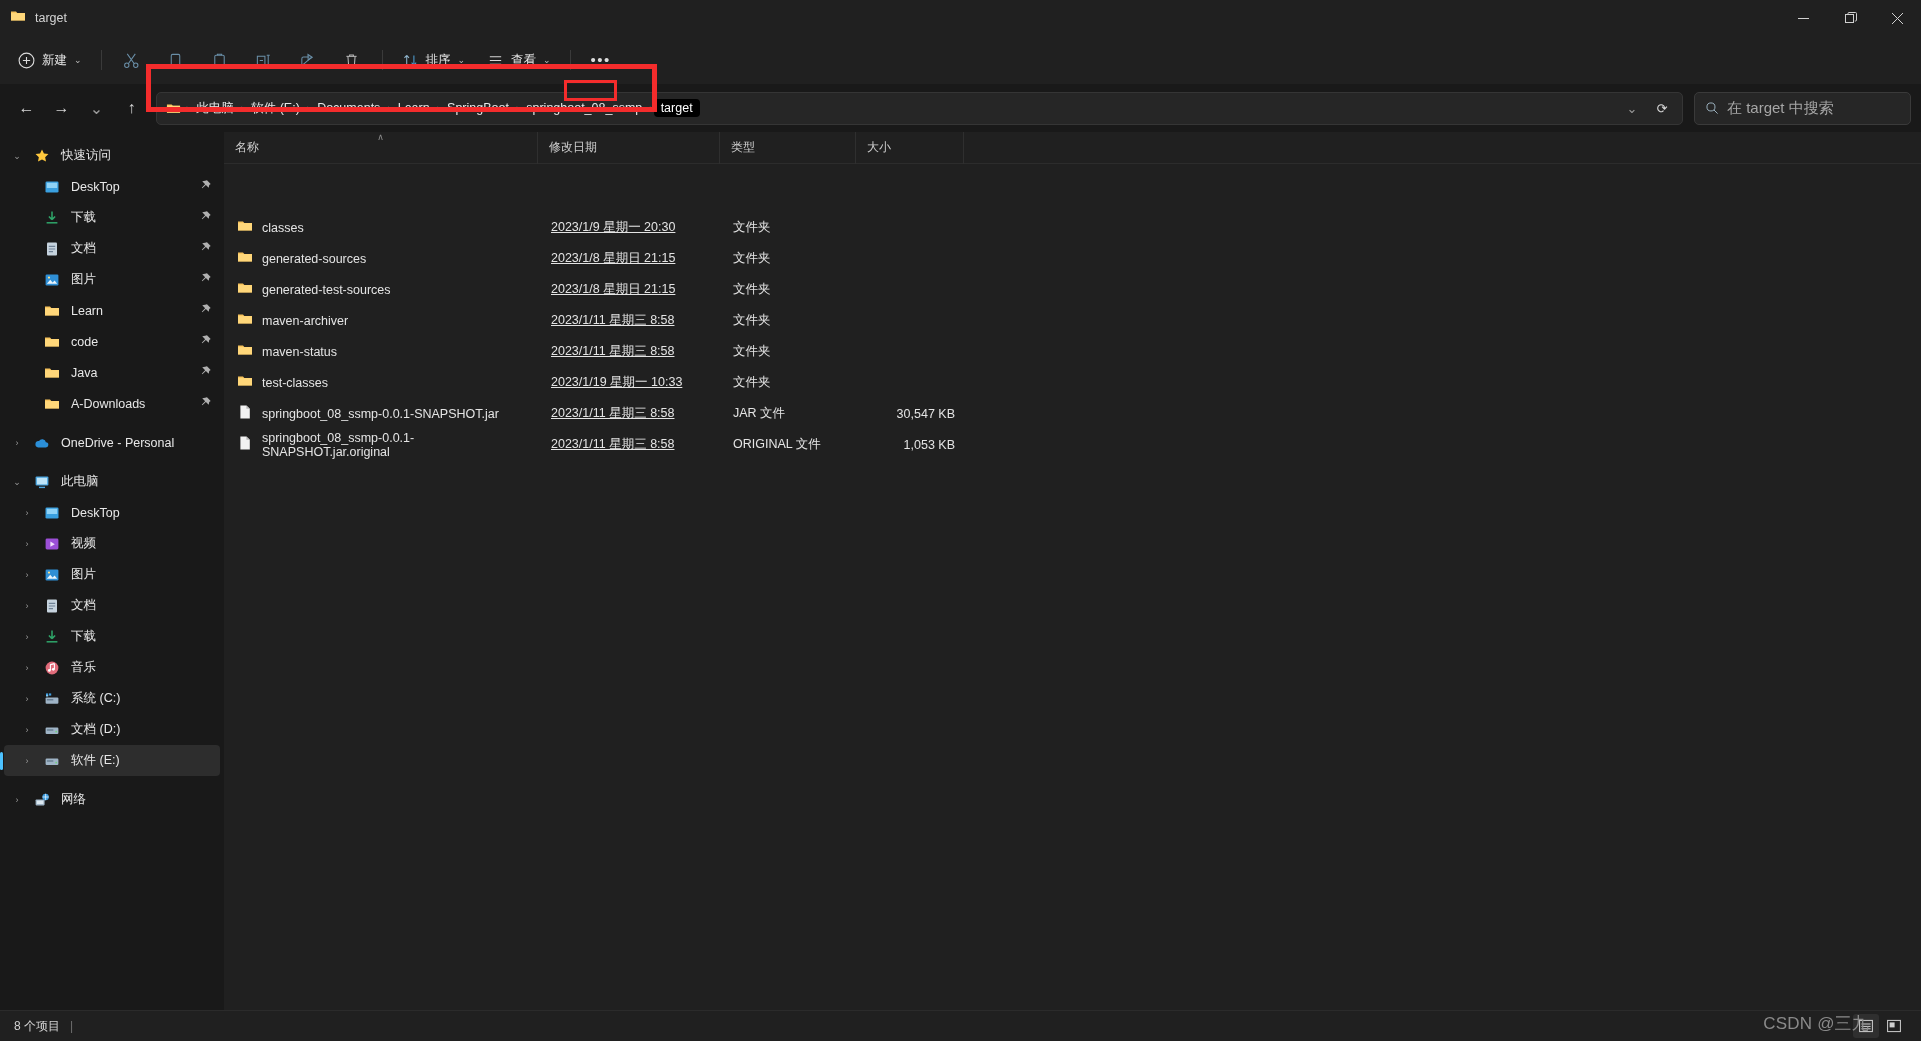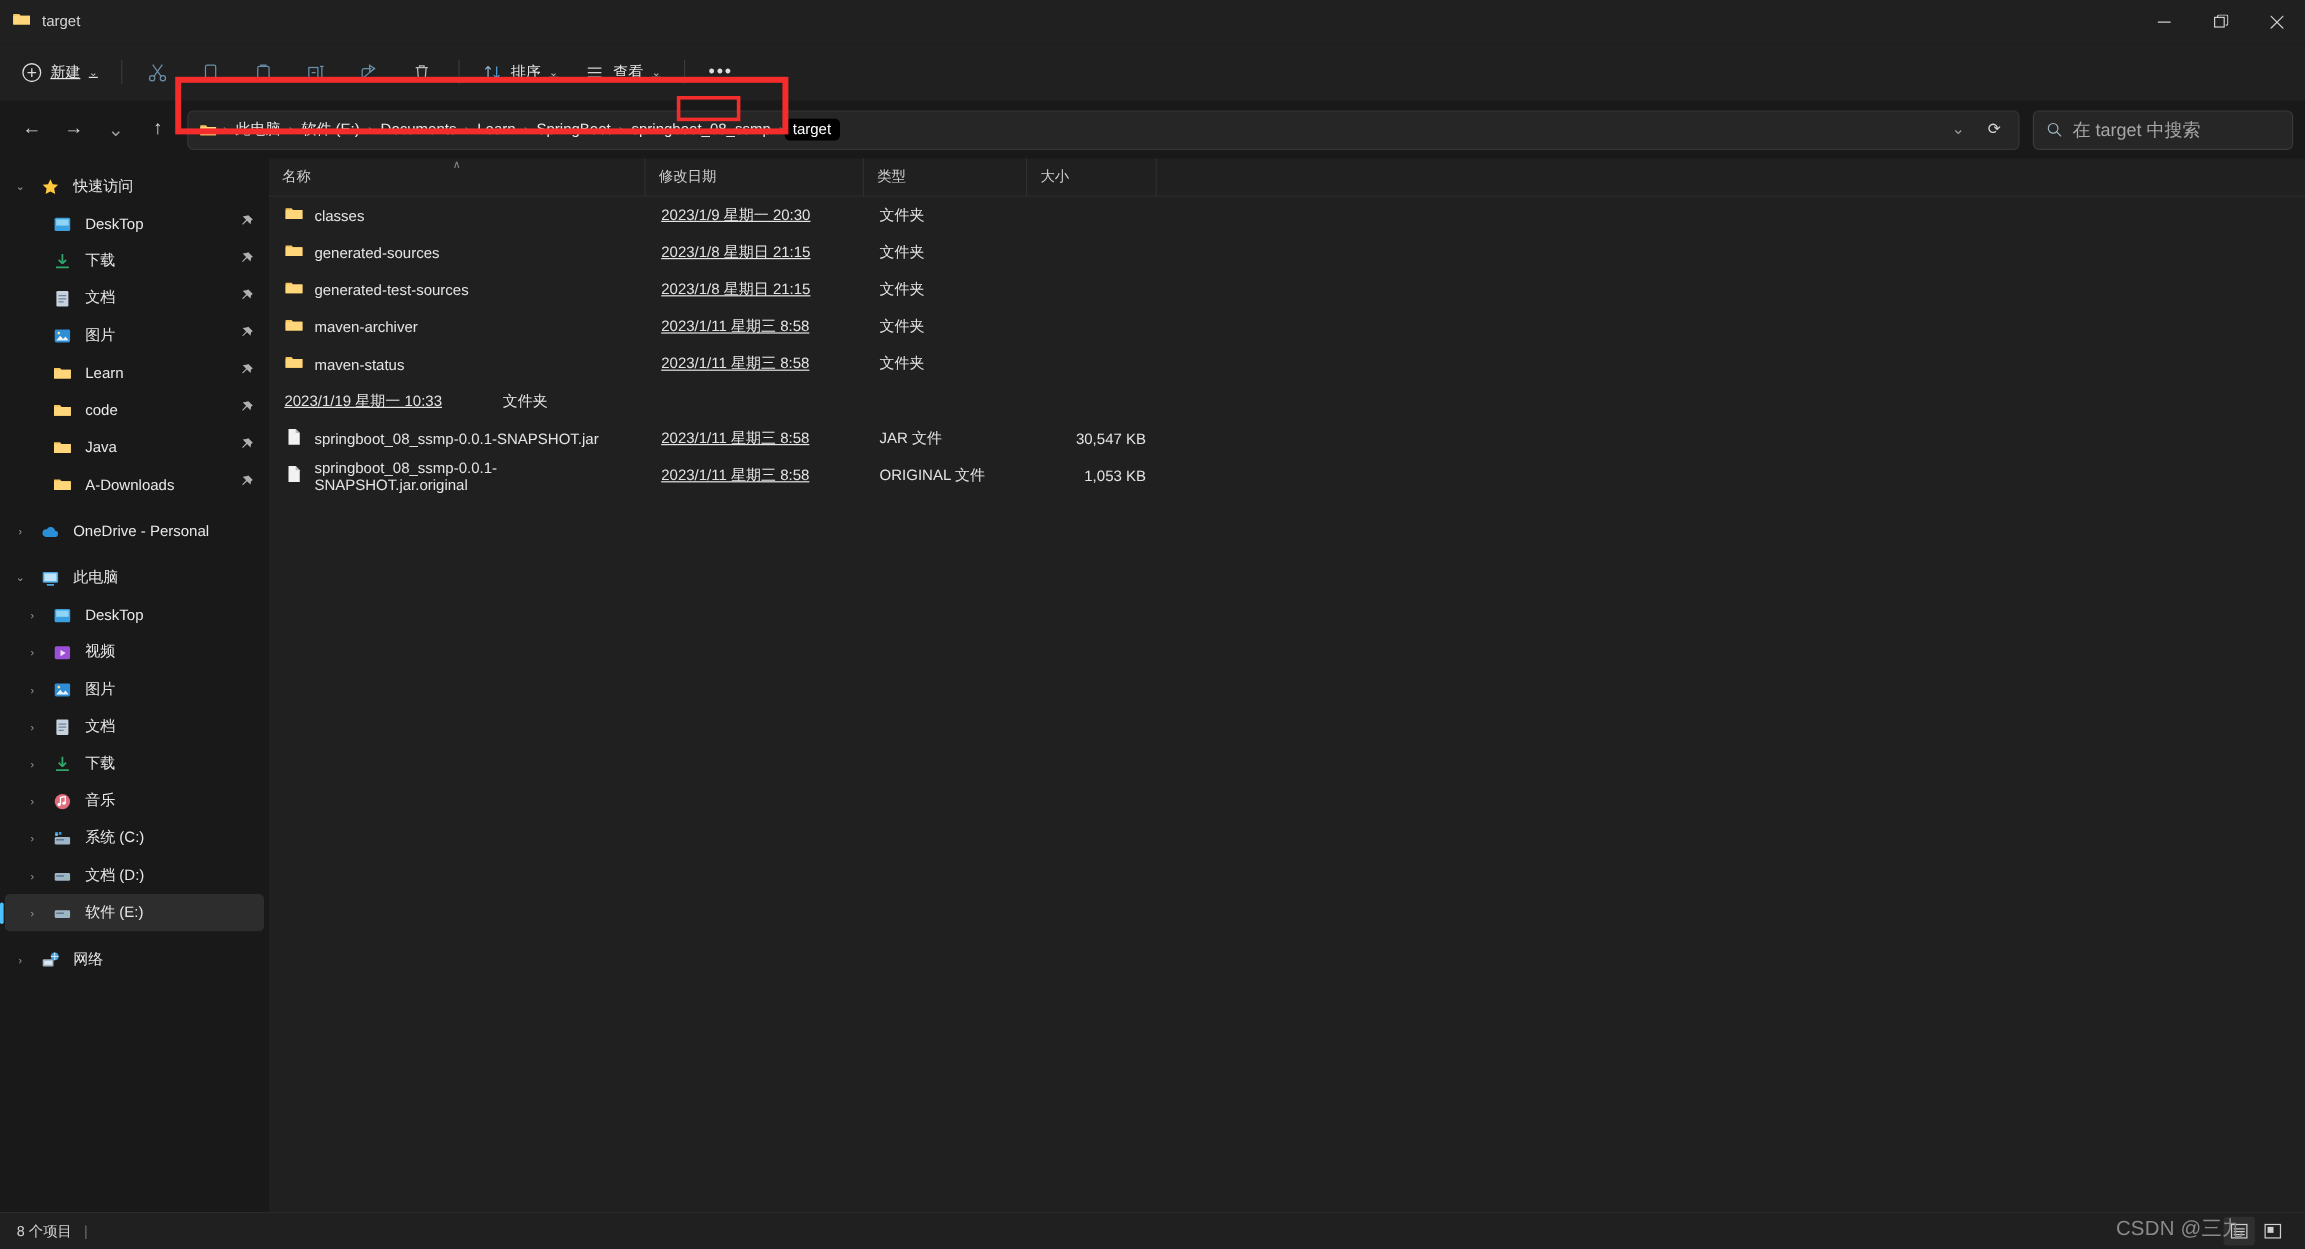--- a/index.html
+++ b/index.html
@@ -21,21 +21,21 @@
   .title-text { font-size: 12.5px; color: #d4d4d4; }
   .winctrls { margin-left: auto; display: flex; height: 36px; }
   .winbtn {
     width: 47px; height: 36px; display: flex; align-items: center; justify-content: center;
     color: #cfcfcf;
   }
 
   
   .toolbar {
     height: 48px; flex: 0 0 48px; background: #202020; display: flex; align-items: center;
-    padding-left: 10px; gap: 2px; text-decoration: underline;
+    padding-left: 10px; gap: 2px;
   }
   .tb-item {
     height: 34px; border-radius: 5px; display: flex; align-items: center;
     gap: 7px; padding: 0 10px; color: #e4e4e4; font-size: 12.5px; white-space: nowrap;
   }
   .tb-icon-btn {
     width: 42px; height: 34px; border-radius: 5px;
     display: flex; align-items: center; justify-content: center;
   }
   .tb-sep { width: 1px; height: 20px; background: #3a3a3a; margin: 0 7px; }
@@ -115,21 +115,21 @@
   .col.c-name  { width: 314px; flex: 0 0 314px; }
   .col.c-date  { width: 182px; flex: 0 0 182px; }
   .col.c-type  { width: 136px; flex: 0 0 136px; }
   .col.c-size  { width: 108px; flex: 0 0 108px; }
   .col.c-pad   { width: 60px;  flex: 0 0 60px; border-right: none; }
   .sortcaret {
     position: absolute; top: 1px; left: 50%; transform: translateX(-50%);
     color: #8d8d8d; font-size: 9px; line-height: 9px;
   }
 
-  .rows { flex: 1 1 auto; overflow: hidden; }
+  .rows { flex: 1 1 auto; overflow: hidden; margin-top: 48px; }
   .row { height: 31px; display: flex; align-items: center; border-radius: 3px; margin: 0 2px; }
   .cell { font-size: 12.5px; color: #e4e4e4; display: flex; align-items: center; height: 31px; }
   .cell.c-name { width: 314px; flex: 0 0 314px; padding-left: 11px; gap: 9px; }
   .cell.c-date { width: 182px; flex: 0 0 182px; padding-left: 11px; text-decoration: underline; }
   .cell.c-type { width: 136px; flex: 0 0 136px; padding-left: 11px; }
   .cell.c-size { width: 108px; flex: 0 0 108px; padding-right: 11px; justify-content: flex-end; }
 
   
   .statusbar {
     height: 31px; flex: 0 0 31px; background: #202020; border-top: 1px solid #2b2b2b;
@@ -677,20 +677,29 @@
                 </svg>
             </span>
             <span>maven-status</span>
           </div>
           <div class="cell c-date">2023/1/11 星期三 8:58</div>
           <div class="cell c-type">文件夹</div>
           <div class="cell c-size"></div>
         </div>
 
         <div class="row">
+          <div class="cell c-name">
+            <span>
+              <svg width="16" height="16" viewBox="0 0 16 16">
+                  <path d="M1 3.6h5l1.3 1.5H15v7.3H1z" fill="#f7c35c"></path>
+                  <path d="M1 5.1h14v7.3H1z" fill="#ffd77a"></path>
+                </svg>
+            </span>
+            <span>test-classes</span>
+          </div>
           <div class="cell c-date">2023/1/19 星期一 10:33</div>
           <div class="cell c-type">文件夹</div>
           <div class="cell c-size"></div>
         </div>
 
         <div class="row">
           <div class="cell c-name">
             <span>
               <svg width="16" height="16" viewBox="0 0 16 16">
                   <path d="M3.4 1.4h6l3.4 3.4v9.8H3.4z" fill="#f2f2f2"></path>

